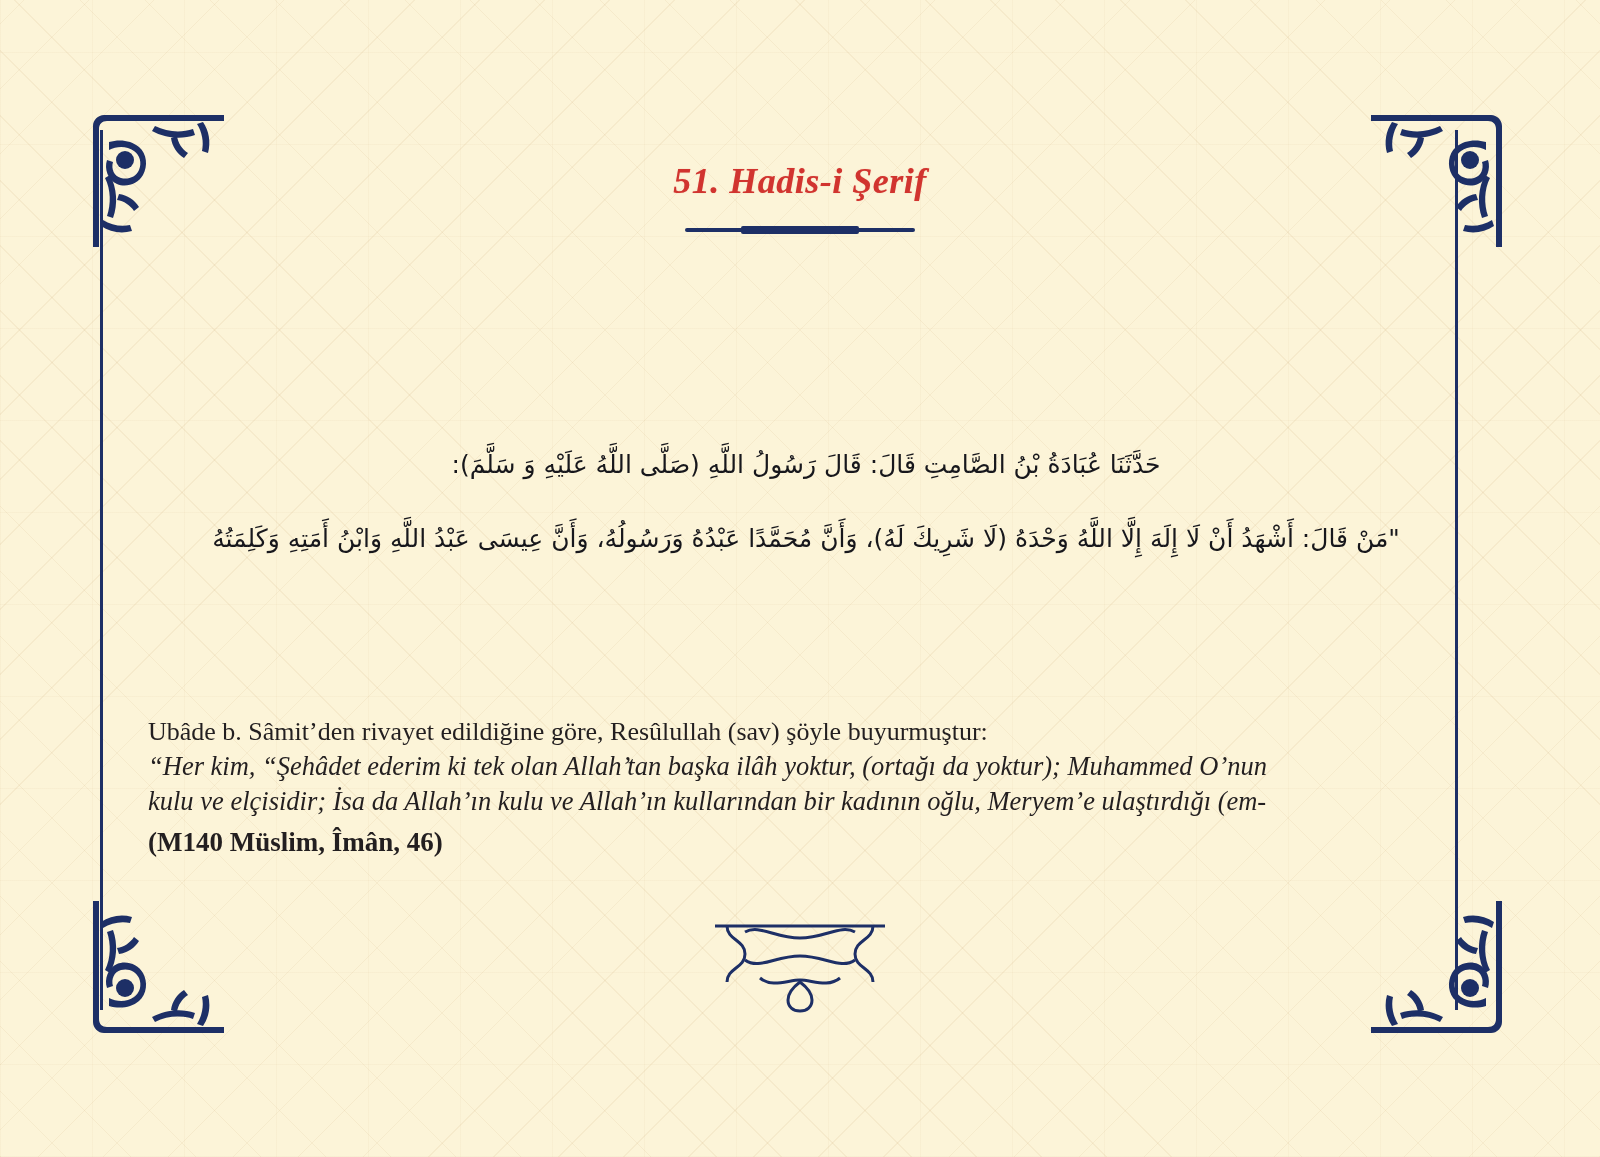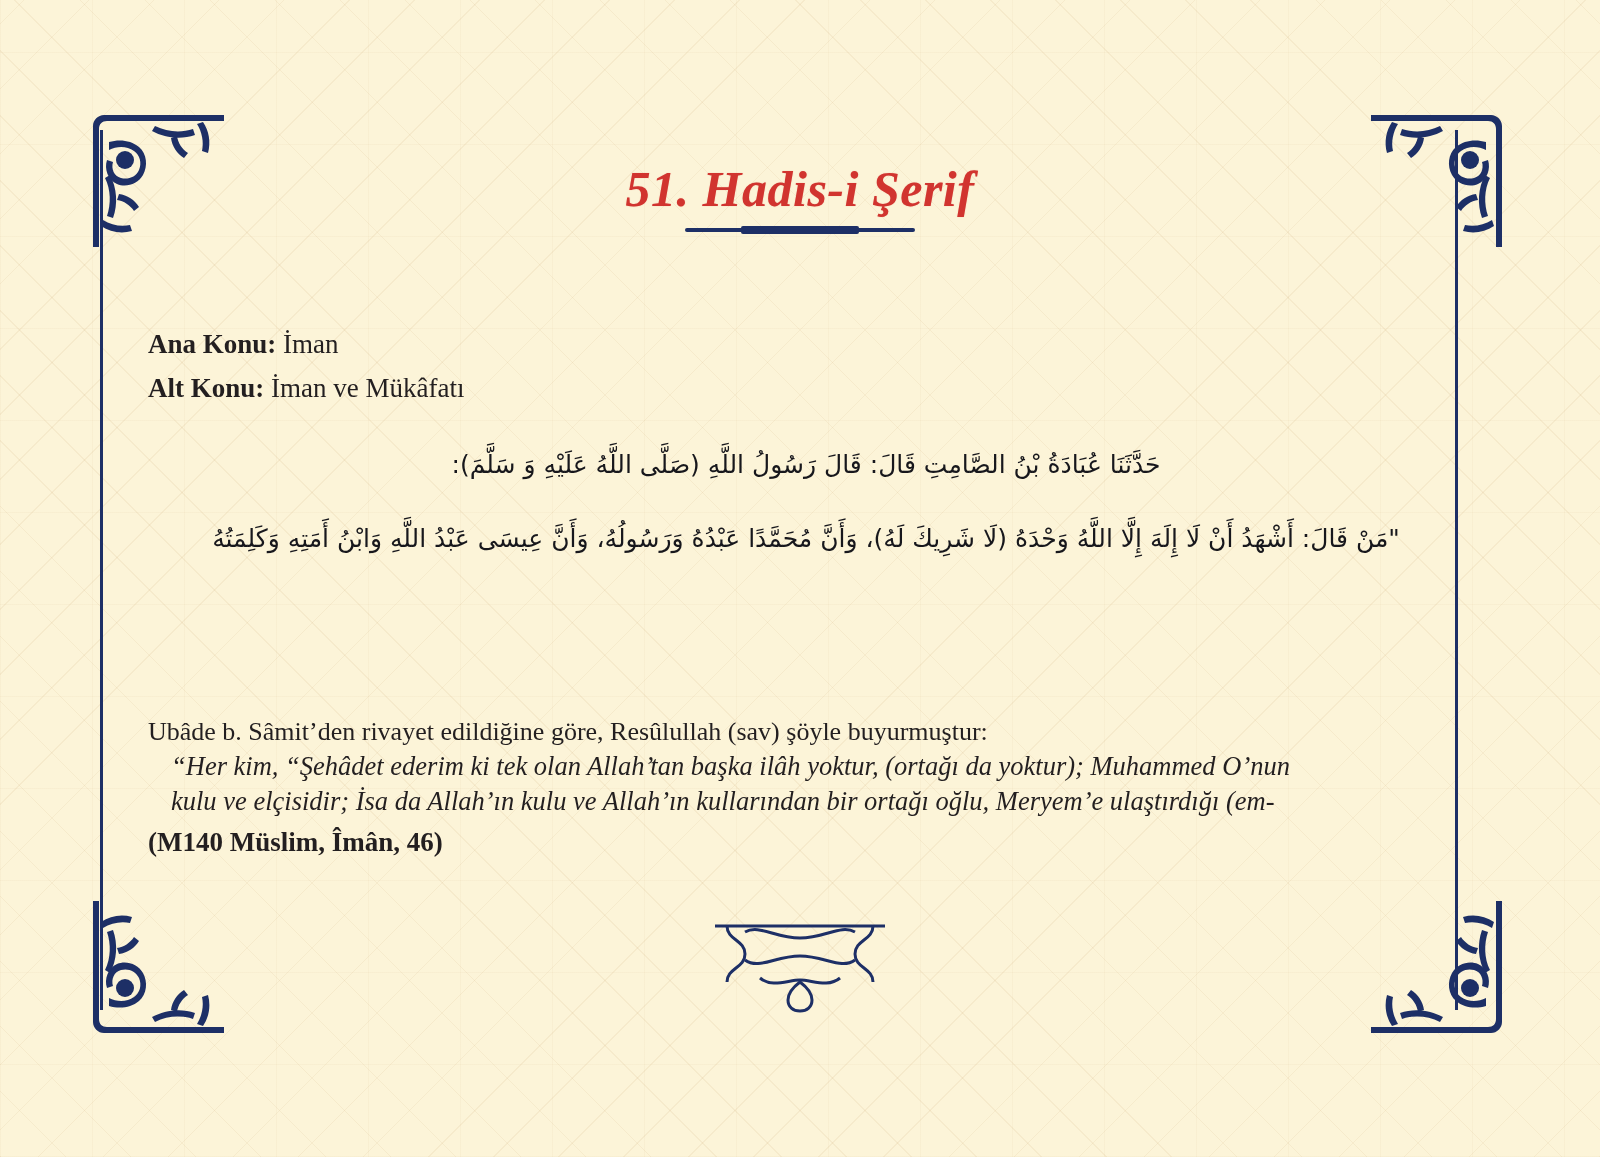--- a/index.html
+++ b/index.html
@@ -29,21 +29,21 @@
   .corner{position:absolute;width:150px;height:150px;color:#1d2f66;}
   .c-tl{left:85px;  top:108px;}
   .c-tr{left:1360px;top:108px; transform:scaleX(-1);}
   .c-bl{left:85px;  top:890px; transform:scaleY(-1);}
   .c-br{left:1360px;top:890px; transform:scale(-1,-1);}
 
   
   .title-wrap{position:absolute;left:0;right:0;top:160px;text-align:center;}
   .title{
     color:#d1342f;font-style:italic;font-weight:bold;
-    font-size:50px;letter-spacing:.5px;
+    font-size:36px;letter-spacing:.5px;
     text-shadow:0 0 1px rgba(209,52,47,.35);
   }
   .title-rule{position:absolute;left:50%;top:228px;transform:translateX(-50%);
     width:230px;height:4px;background:#1d2f66;border-radius:2px;}
   .title-rule:after{content:"";position:absolute;left:50%;top:-2px;transform:translateX(-50%);
     width:118px;height:8px;background:#1d2f66;border-radius:2px;}
 
   
   .subjects{position:absolute;left:148px;top:322px;color:#231f20;}
   .subject-row{font-size:27px;line-height:44px;}
@@ -53,21 +53,21 @@
   .arabic-block{position:absolute;left:152px;right:140px;top:428px;
     direction:rtl;text-align:center;color:#17171c;}
   .arabic-line{
     font-family:"DejaVu Sans", sans-serif;
     font-size:25px;line-height:74px;white-space:nowrap;
   }
 
   
   .translation{position:absolute;left:148px;width:1268px;top:680px;color:#231f20;}
   .attribution{font-size:26px;line-height:34px;margin-top:35px;}
-  .trans-body{font-style:italic;font-size:26.5px;line-height:35px;text-align:justify;margin-left:23px;}
+  .trans-body{font-style:italic;font-size:26.5px;line-height:35px;text-align:justify;}
   .trans-line{white-space:nowrap;}
   .citation{margin-top:8px;text-align:left;font-weight:bold;font-size:27px;}
 
   
   .flourish{position:absolute;left:50%;top:908px;transform:translateX(-50%);
     width:190px;height:105px;color:#1d2f66;}
   .page-no{position:absolute;left:0;right:0;top:1028px;text-align:center;
     color:#1d2f66;font-weight:bold;font-style:italic;font-size:27px;}
 </style>
 </head>
@@ -131,41 +131,31 @@
       <path d="M34 86c8 1 16 6 20 13l-5 4c-4-6-10-10-17-11z"></path>
       <path d="M86 30c1 8 6 16 13 20l4-5c-6-4-10-10-11-17z"></path>
     </g>
   </svg>
 
   <div class="title-wrap">
     <div class="title">51. Hadis-i Şerif</div>
   </div>
   <div class="title-rule"></div>
 
-  <div class="subjects">
-    <div class="subject-row">
-      <span class="subject-label">Ana Konu:</span>
-      <span>İman</span>
-    </div>
-    <div class="subject-row">
-      <span class="subject-label">Alt Konu:</span>
-      <span>İman ve Mükâfatı</span>
-    </div>
-  </div>
 
   <div class="arabic-block">
     <div class="arabic-line">حَدَّثَنَا عُبَادَةُ بْنُ الصَّامِتِ قَالَ: قَالَ رَسُولُ اللَّهِ (صَلَّى اللَّهُ عَلَيْهِ وَ سَلَّمَ):</div>
     <div class="arabic-line">"مَنْ قَالَ: أَشْهَدُ أَنْ لَا إِلَهَ إِلَّا اللَّهُ وَحْدَهُ (لَا شَرِيكَ لَهُ)، وَأَنَّ مُحَمَّدًا عَبْدُهُ وَرَسُولُهُ، وَأَنَّ عِيسَى عَبْدُ اللَّهِ وَابْنُ أَمَتِهِ وَكَلِمَتُهُ</div>
   </div>
 
   <div class="translation">
     <div class="attribution">Ubâde b. Sâmit’den rivayet edildiğine göre, Resûlullah (sav) şöyle buyurmuştur:</div>
     <div class="trans-body">
       <div class="trans-line">“Her kim, “Şehâdet ederim ki tek olan Allah’tan başka ilâh yoktur, (ortağı da yoktur); Muhammed O’nun</div>
-      <div class="trans-line">kulu ve elçisidir; İsa da Allah’ın kulu ve Allah’ın kullarından bir ortağı oğlu, Meryem’e ulaştırdığı (em-</div>
+      <div class="trans-line">kulu ve elçisidir; İsa da Allah’ın kulu ve Allah’ın kullarından bir kadının oğlu, Meryem’e ulaştırdığı (em-</div>
     </div>
     <div class="citation">(M140 Müslim, Îmân, 46)</div>
   </div>
 
   <svg class="flourish" viewBox="0 0 190 105">
     <g fill="none" stroke="currentColor" stroke-width="3">
       <path d="M10 18h170"></path>
       <path d="M22 18c0 14 18 14 18 28s-18 14-18 28"></path>
       <path d="M168 18c0 14-18 14-18 28s18 14 18 28"></path>
       <path d="M40 24c14-8 30 6 55 6s41-14 55-6"></path>

